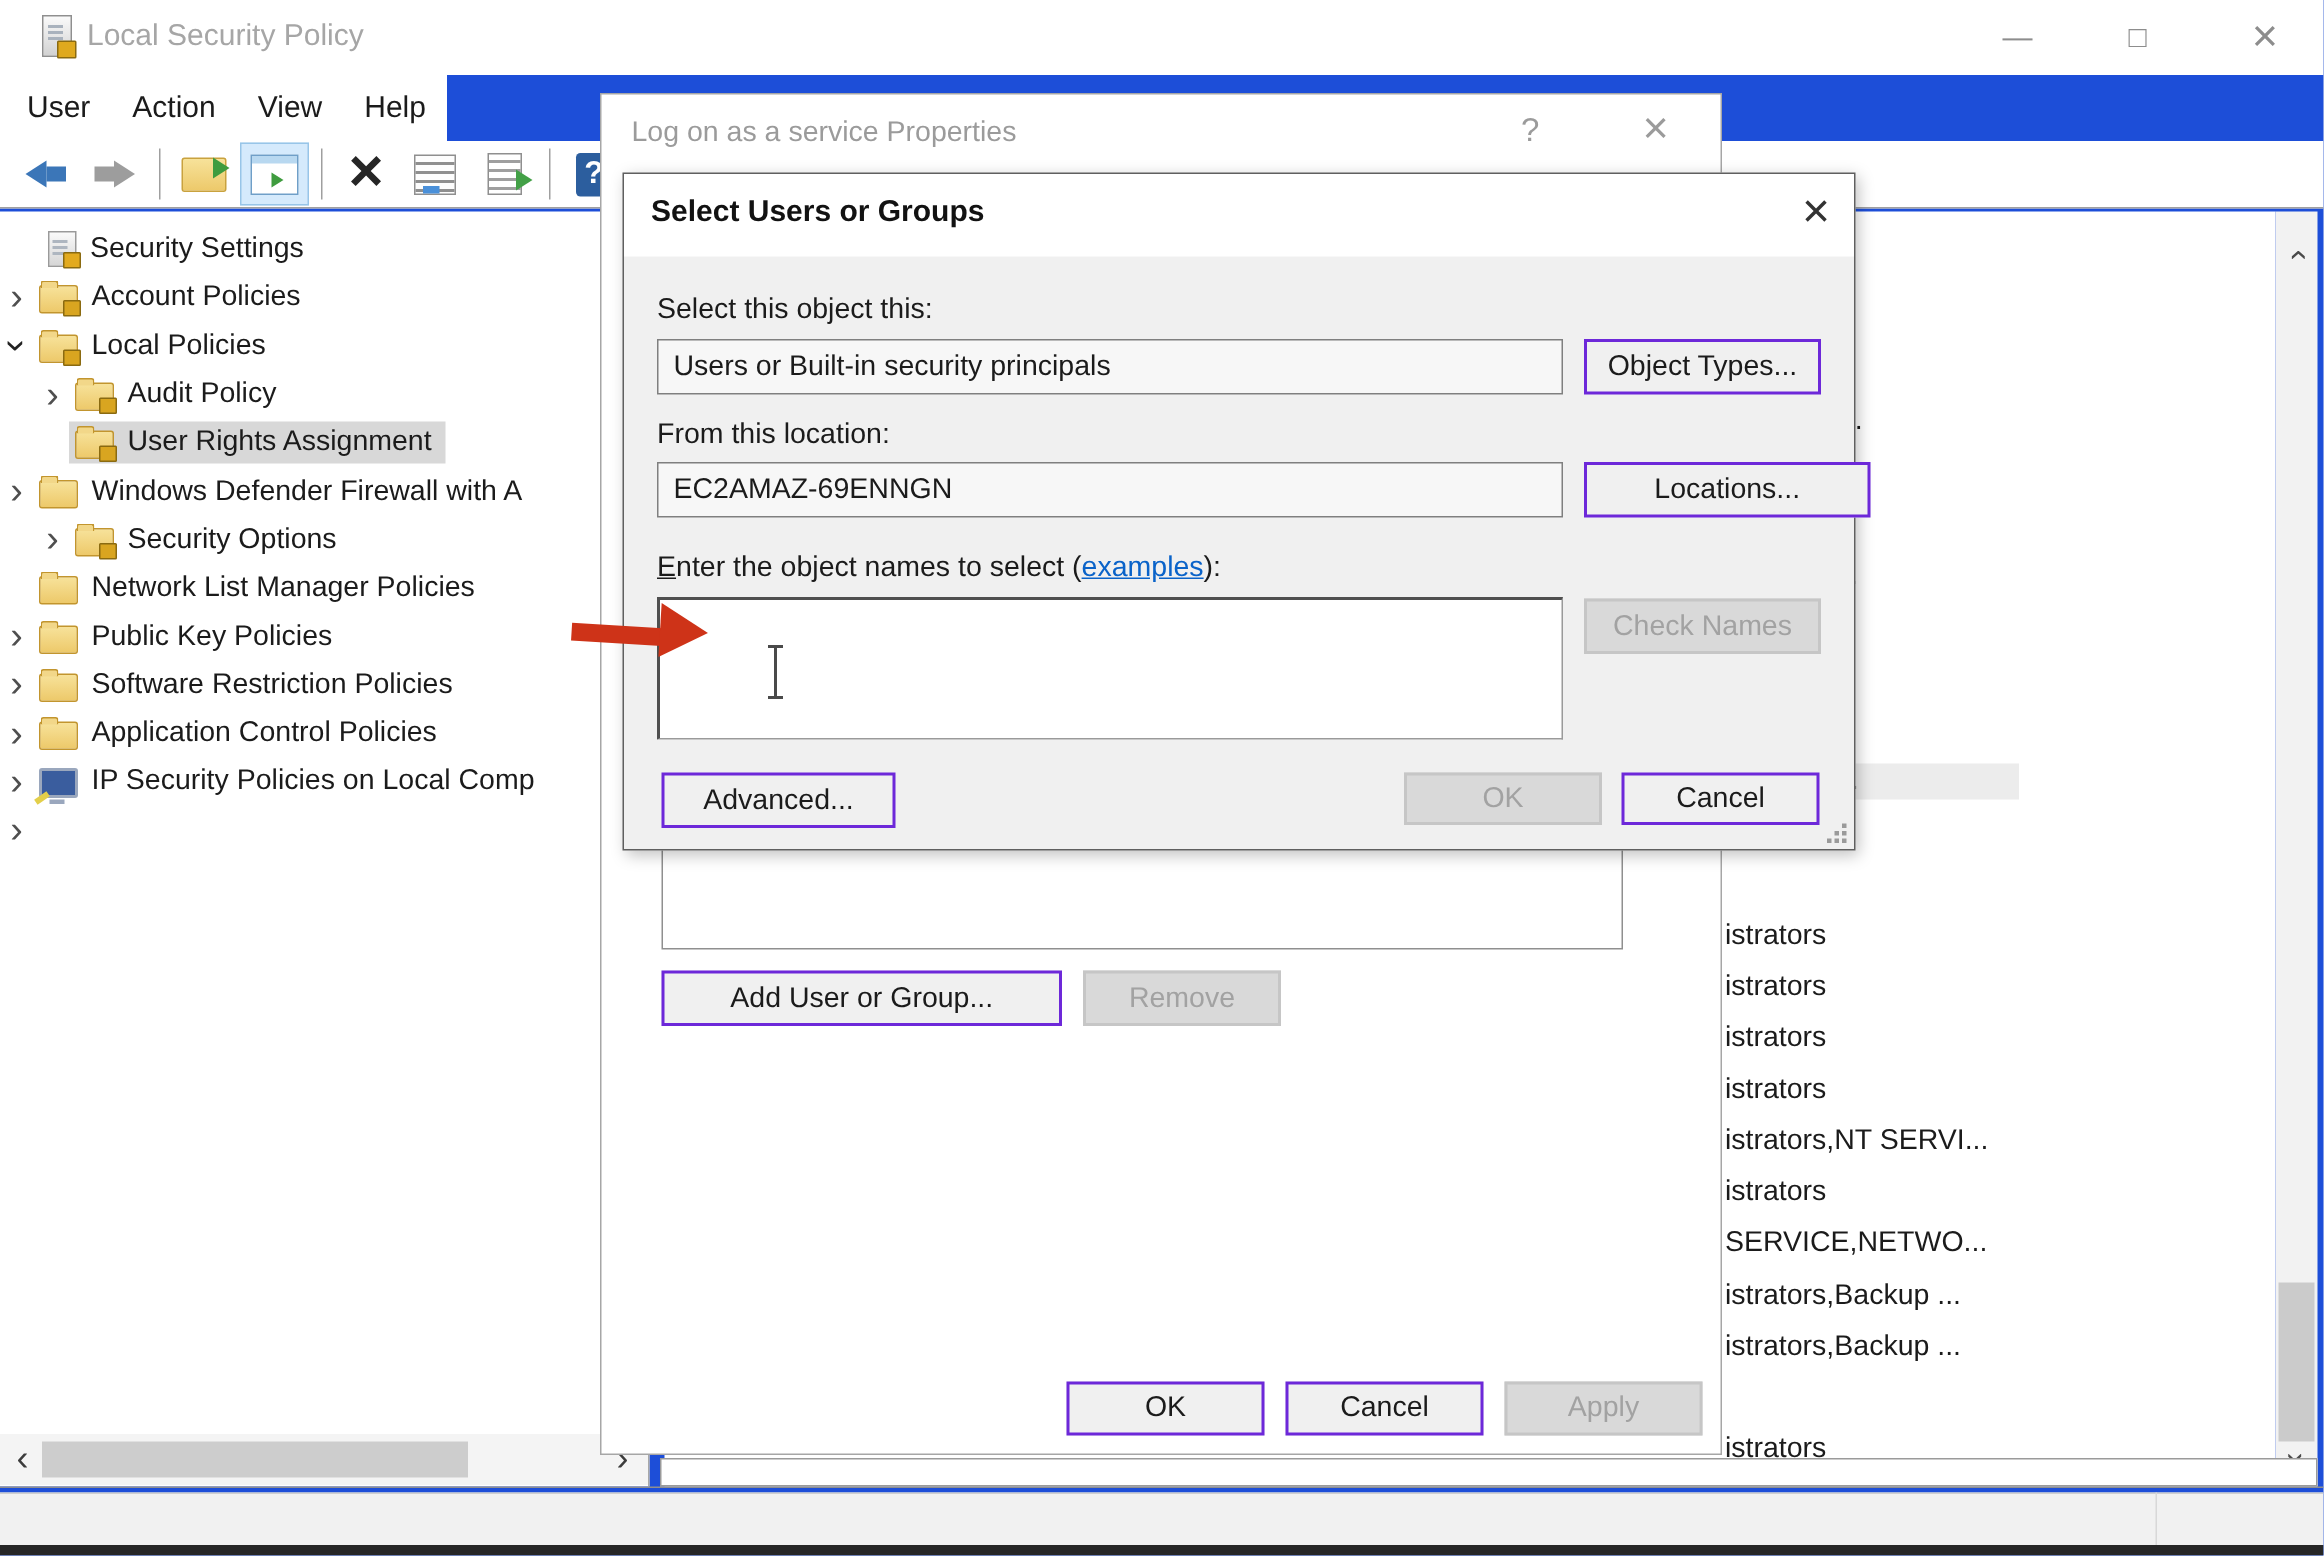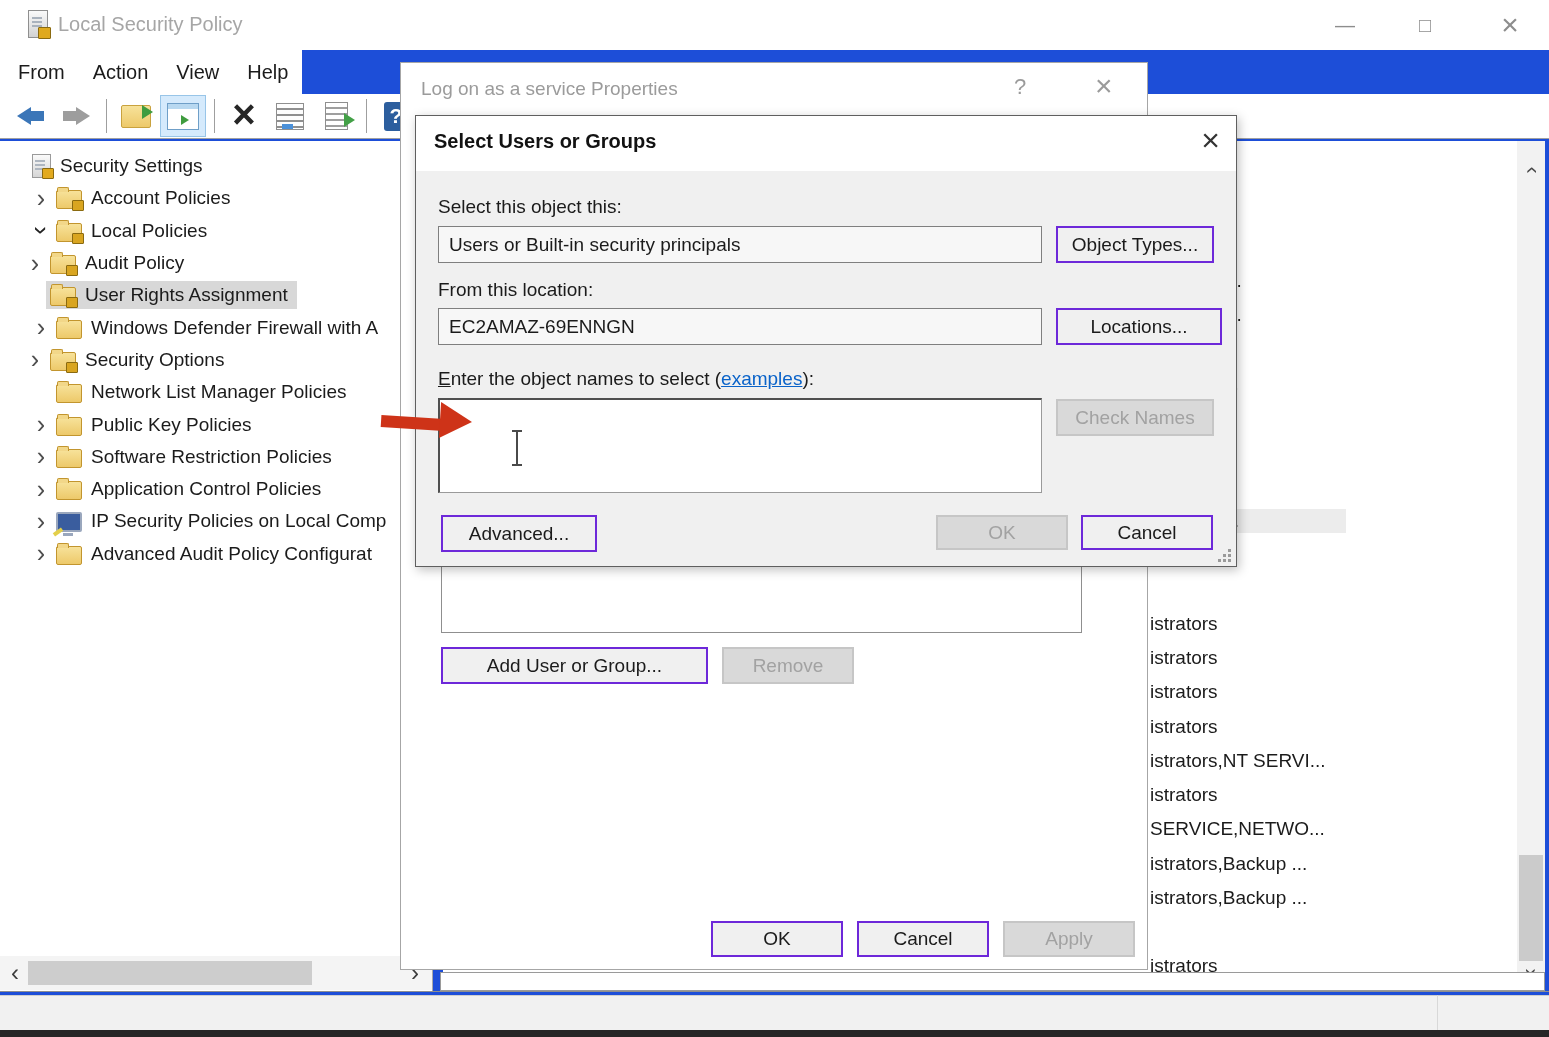--- a/index.html
+++ b/index.html
@@ -41,21 +41,21 @@
   .tb-exportlist::before{content:"";width:21px;height:26px;background:repeating-linear-gradient(to bottom,#ffffff 0 4px,#9f9f9f 4px 6px);border:1px solid #8f8f8f;}
   .tb-exportlist::after{content:"";position:absolute;right:3px;bottom:9px;border-left:11px solid #43a047;border-top:7px solid transparent;border-bottom:7px solid transparent;}
   .tb-help::before{content:"?";width:25px;height:29px;background:#2c5e9e;color:#fff;font-weight:700;font-size:21px;display:flex;align-items:center;justify-content:center;border-radius:3px;}
   .tb-newwin::before{content:"";width:28px;height:25px;background:#fff;border:1px solid #8f8f8f;box-shadow:inset 0 5px 0 #d9d9d9;}
   .tb-newwin::after{content:"";position:absolute;left:18px;top:16px;border-left:10px solid #43a047;border-top:6px solid transparent;border-bottom:6px solid transparent;}
 
   
   .tree-pane{position:absolute;left:0;top:141px;width:433px;height:850px;background:#fff;border-right:1px solid #a8a8a8;box-sizing:border-box;overflow:hidden;}
   .tree-rows{position:absolute;left:0;top:9px;width:100%;}
   .tree-row{display:flex;align-items:center;height:32.3px;}
-  .lvl0{padding-left:6px;}.lvl1{padding-left:30px;}.lvl2{padding-left:24px;}
+  .lvl0{padding-left:6px;}.lvl1{}.lvl2{padding-left:24px;}
   .expander{width:22px;flex:none;font-size:25px;color:#4f4f4f;line-height:1;text-align:center;}
   .exp-r::before{content:"›";}
   .exp-d::before{content:"›";display:inline-block;transform:rotate(90deg);color:#222;}
   .exp-hide{visibility:hidden;}
   .exp-hide::before{content:"›";}
   .rowbody{display:flex;align-items:center;padding:3px 9px 3px 4px;}
   .selected .rowbody{background:#d8d8d8;}
   .ticon{flex:none;margin-right:9px;position:relative;}
   .tlabel{font-size:19px;color:#1b1b1b;white-space:nowrap;}
   .ic-root{width:17px;height:22px;background:linear-gradient(to bottom,#fafafa,#d6d6d6);border:1px solid #9a9a9a;}
@@ -110,21 +110,21 @@
   .btn-cancel-props{left:456px;top:858px;width:132px;height:36px;}
   .btn-apply-props{left:602px;top:858px;width:132px;height:36px;}
 
   .select-dialog{position:absolute;left:415px;top:115px;width:822px;height:452px;background:#f0f0f0;border:1px solid #5f5f5f;box-sizing:border-box;z-index:10;box-shadow:2px 3px 10px rgba(0,0,0,.25);}
   .sel-titlebar{position:absolute;left:0;top:0;width:100%;height:55px;background:#fff;}
   .sel-title{position:absolute;left:18px;top:14px;font-size:20px;color:#121212;font-weight:600;white-space:nowrap;}
   .sel-close{position:absolute;right:16px;top:6px;font-size:32px;color:#333;font-weight:300;}
   .sel-f1{left:22px;top:110px;width:604px;height:37px;}
   .sel-b1{left:640px;top:110px;width:158px;height:37px;}
   .sel-f2{left:22px;top:192px;width:604px;height:37px;}
-  .sel-b2{left:640px;top:192px;width:166px;height:37px;}
+  .sel-b2{left:640px;top:192px;width:191px;height:37px;}
   .accel{text-decoration:underline;}
   .link{color:#0a63c9;text-decoration:underline;}
   .sel-names{position:absolute;left:22px;top:282px;width:604px;height:95px;background:#fff;border:1px solid #9a9a9a;border-top:2px solid #4f4f4f;border-left:2px solid #4f4f4f;box-sizing:border-box;font-size:19px;color:#1b1b1b;padding:4px 8px;}
   .sel-check{left:640px;top:283px;width:158px;height:37px;}
   .sel-adv{left:25px;top:399px;width:156px;height:37px;}
   .sel-ok{left:520px;top:399px;width:132px;height:35px;}
   .sel-cancel{left:665px;top:399px;width:132px;height:35px;}
   .sel-lbl{position:absolute;font-size:19px;color:#1b1b1b;white-space:nowrap;}
   .lbl-objtype{left:22px;top:80px;}
   .lbl-loc{left:22px;top:163px;}
@@ -147,21 +147,21 @@
   <div class="titlebar">
     <div class="app-icon"></div>
     <div class="app-title">Local Security Policy</div>
     <div class="wc wc-min">—</div>
     <div class="wc wc-max">□</div>
     <div class="wc wc-close">×</div>
   </div>
 
   <div class="menubar">
 
-      <div class="menu-item">From</div>
+      <div class="menu-item">User</div>
 
       <div class="menu-item">Action</div>
 
       <div class="menu-item">View</div>
 
       <div class="menu-item">Help</div>
     </div>
 
   <div class="toolbar">
 
@@ -323,24 +323,20 @@
             <span class="ticon ic-computer"></span>
             <span class="tlabel">IP Security Policies on Local Comp</span>
           </span>
         </div>
 
         <div class="tree-row lvl1">
           <span class="expander exp-r"></span>
           <span class="rowbody2" style="display:flex;align-items:center;"></span>
 
           <span class="rowwrap" style="display:contents"></span>
-          <span class="rowbody-real rowbody">
-            <span class="ticon ic-folder"></span>
-            <span class="tlabel">Advanced Audit Policy Configurat</span>
-          </span>
         </div>
       </div>
 
   </div>
 
   <div class="list-pane">
     <div class="list-rows">
 
         <div class="list-row">
           <span class="list-text">,NETWO...</span>

